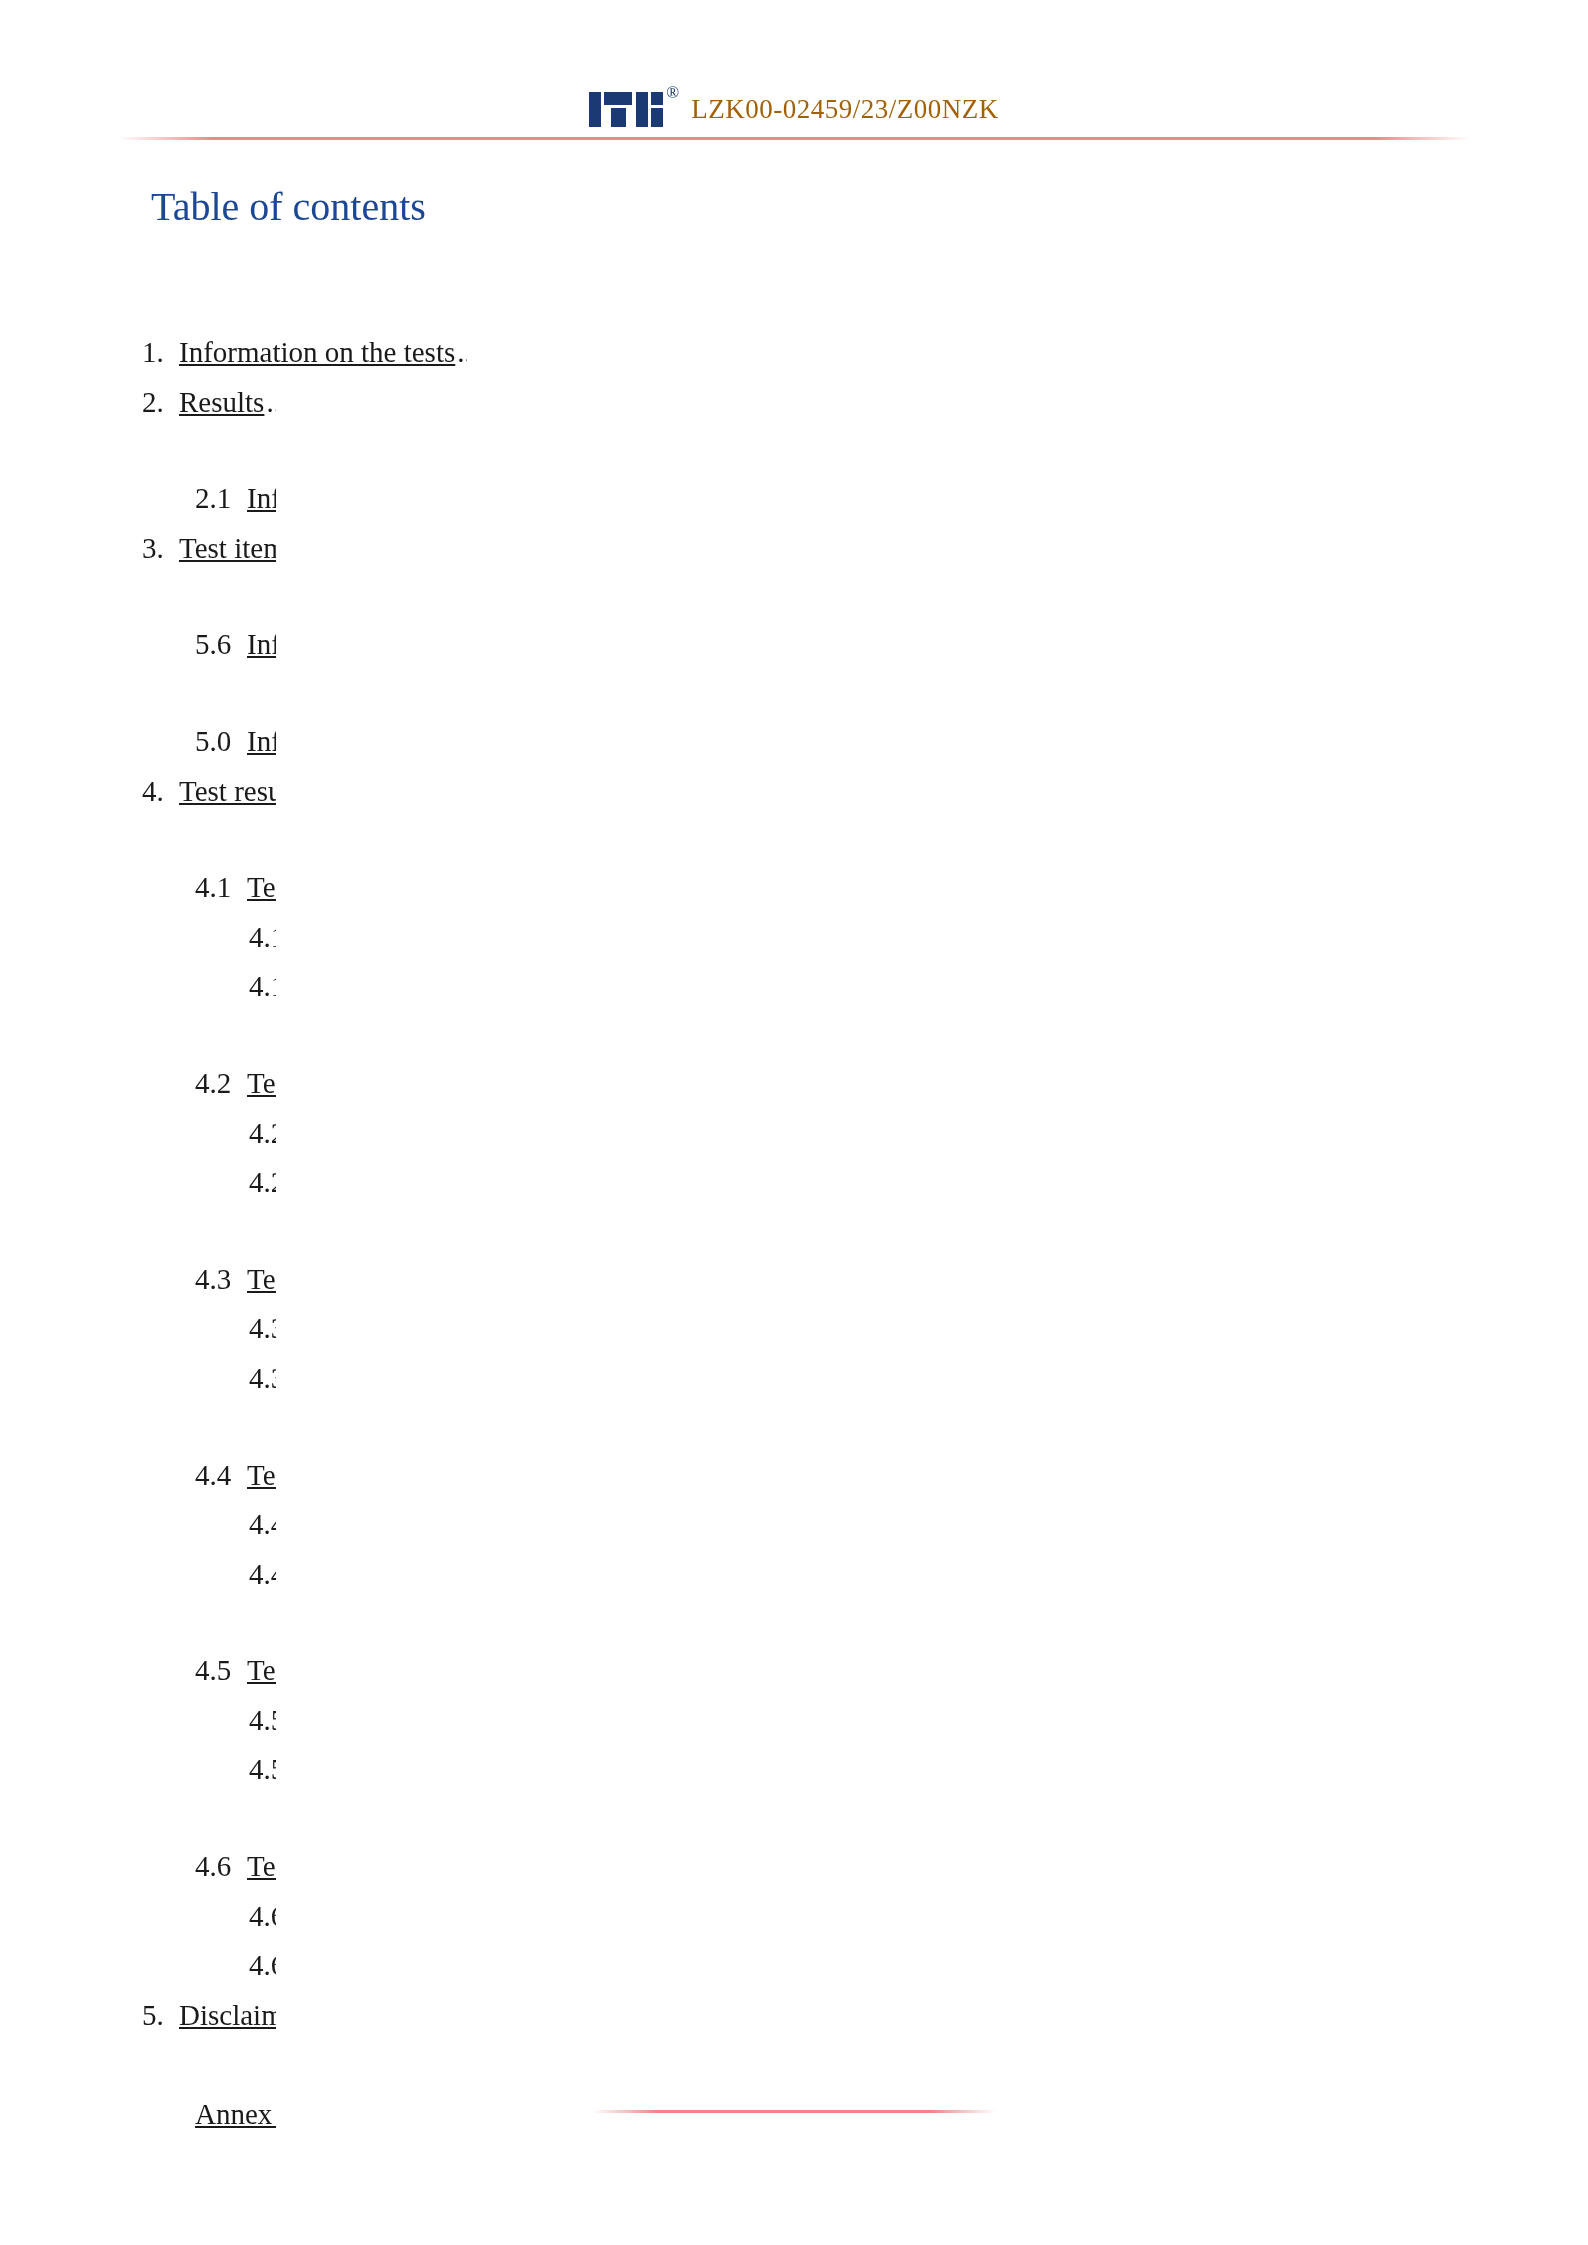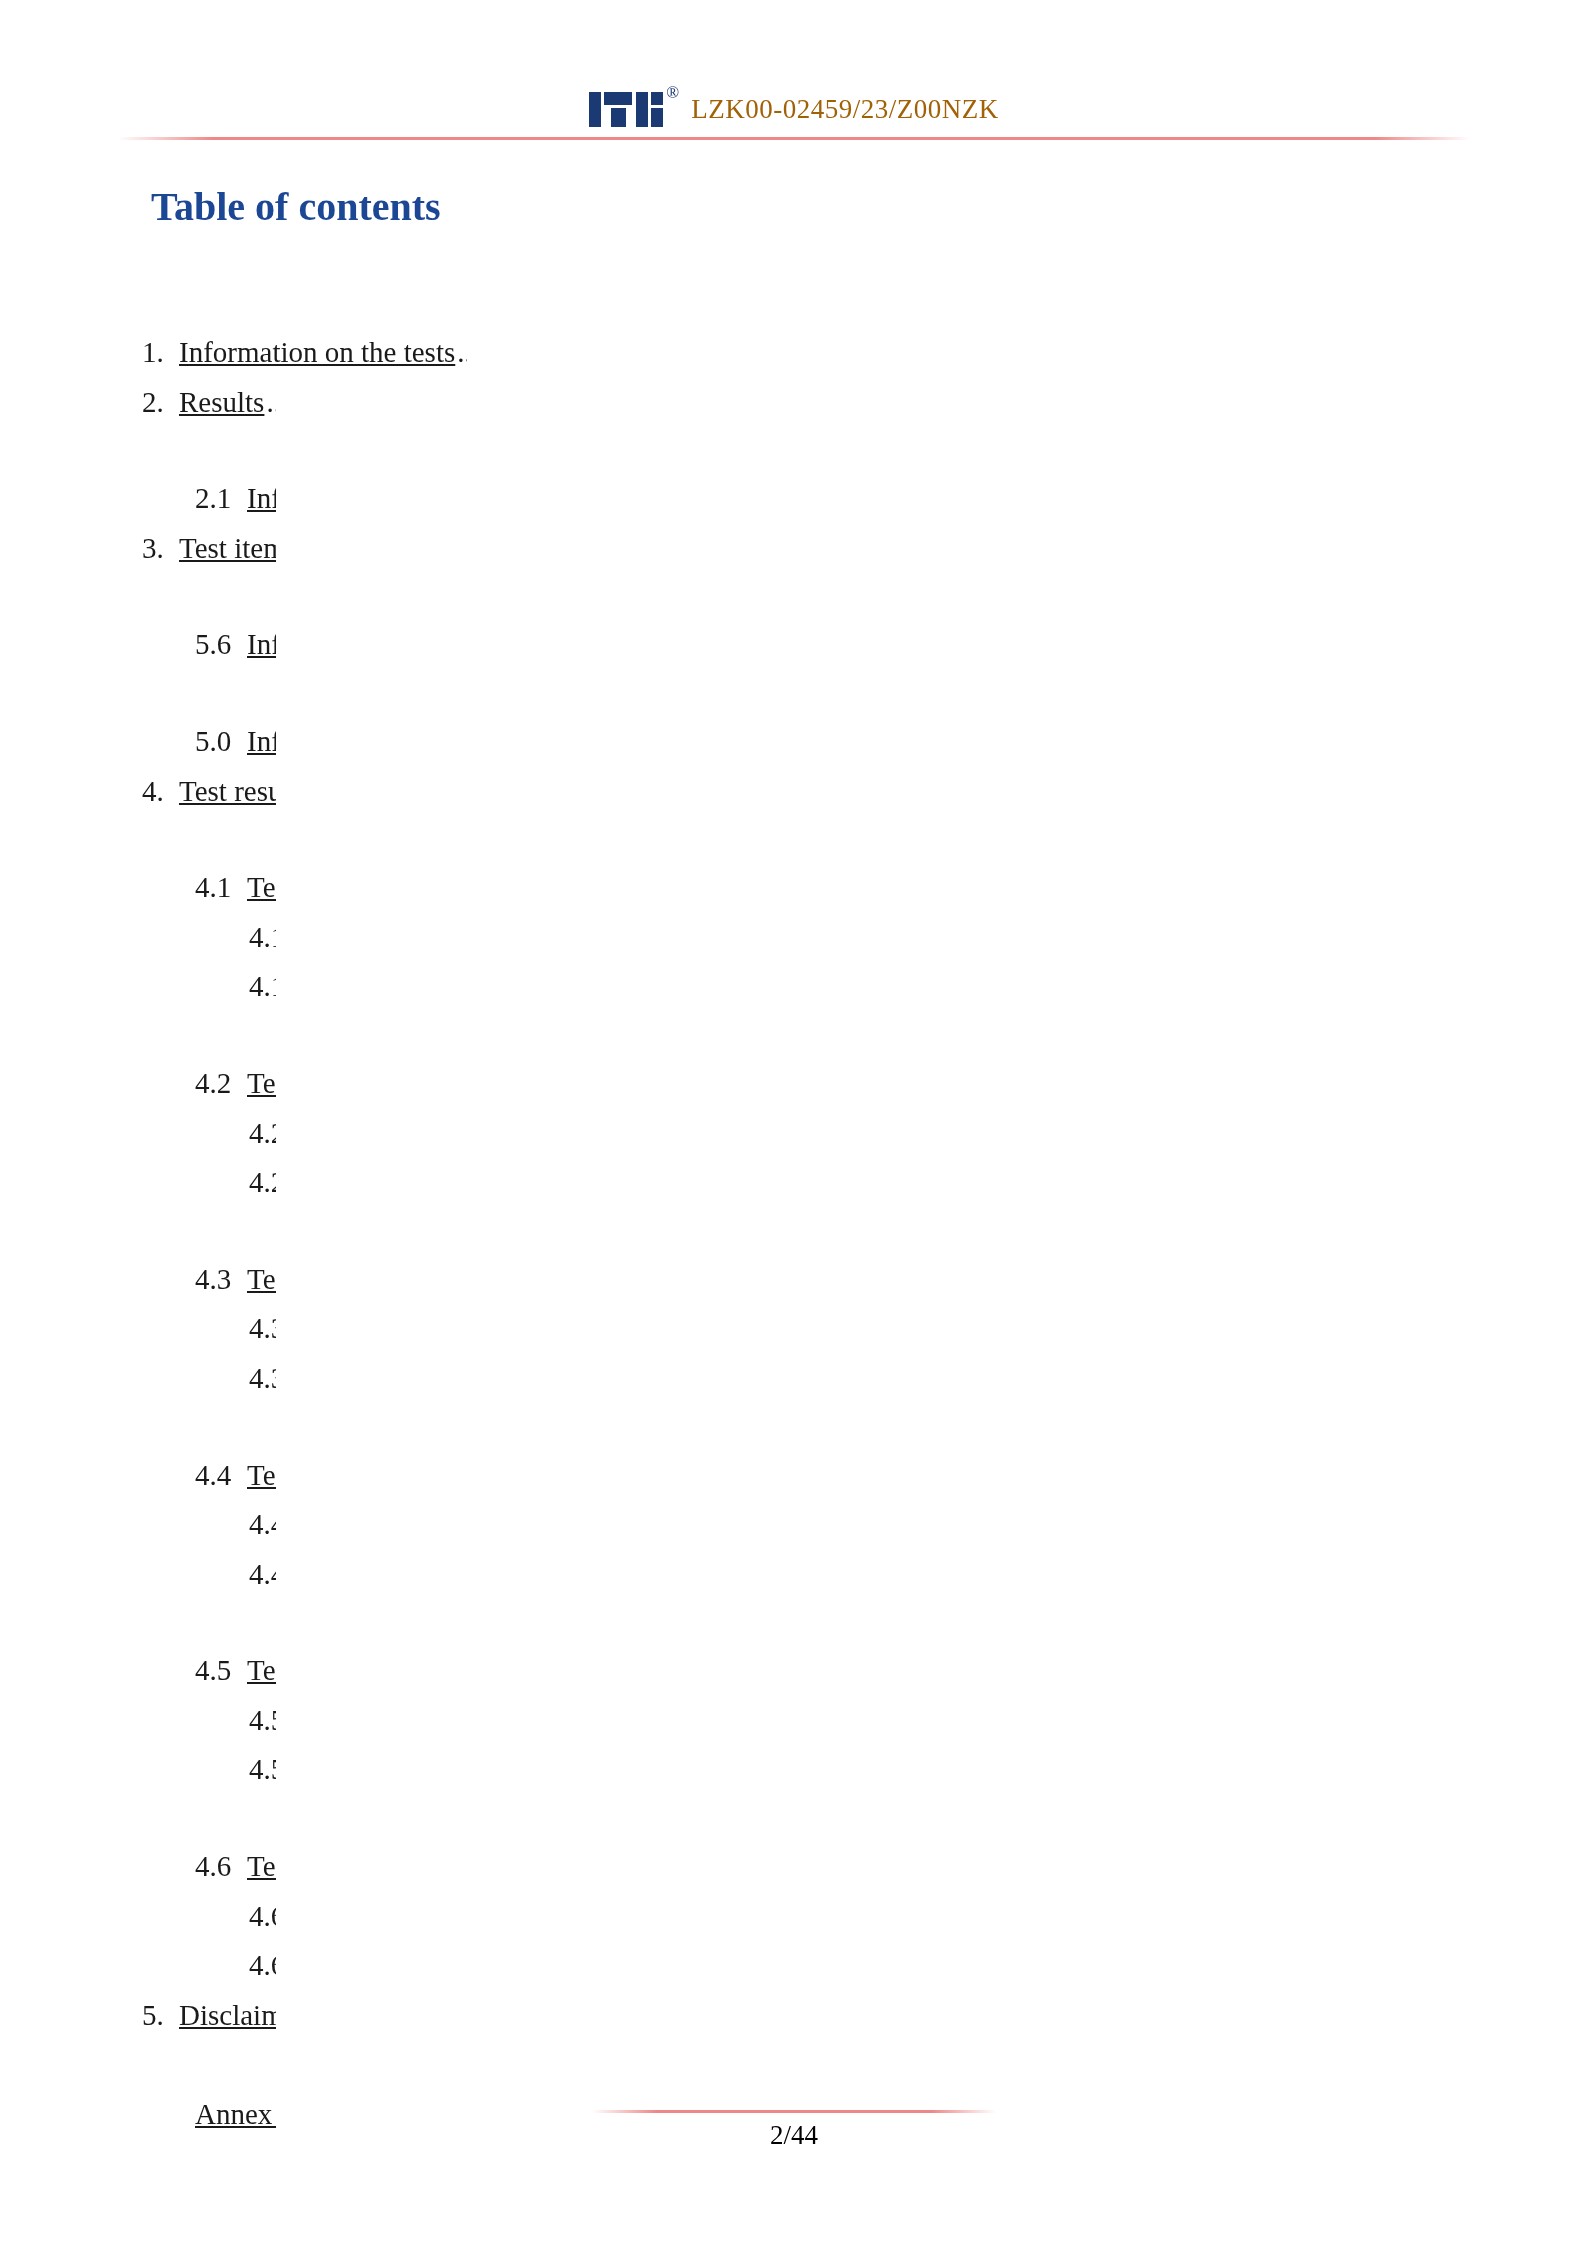--- a/index.html
+++ b/index.html
@@ -43,21 +43,21 @@
     letter-spacing:0.5px;
   }
   .header-rule{
     position:absolute;left:118px;top:137px;width:1352px;height:3px;
     background:linear-gradient(90deg,rgba(238,136,136,0) 0%,var(--rule-red) 7%,var(--rule-red) 93%,rgba(238,136,136,0) 100%);
   }
 
   
   .doc-title{
     position:absolute;left:151px;top:183px;
-    font-size:40px;font-weight:bold;color:var(--title-blue);
+    font-size:40px;font-weight:normal;color:var(--title-blue);
     line-height:1.2;
   }
 
   
   .toc{position:absolute;left:0;top:328px;width:1428px;}
   .toc-row{
     display:flex;height:49.6px;line-height:49.6px;
     font-size:29px;white-space:nowrap;
   }
   .toc-row .num{flex:0 0 auto;}
@@ -265,15 +265,14 @@
         <span class="page">16</span>
       </div>
       <div class="toc-row annex">
         <span class="label">Annex to Report</span>
         <span class="leader"></span>
         <span class="page">17</span>
       </div>
     </div>
 
   <div class="footer-rule"></div>
-  <div class="page-indicator">2/44</div>
 
 </div>
 
 </body></html>

